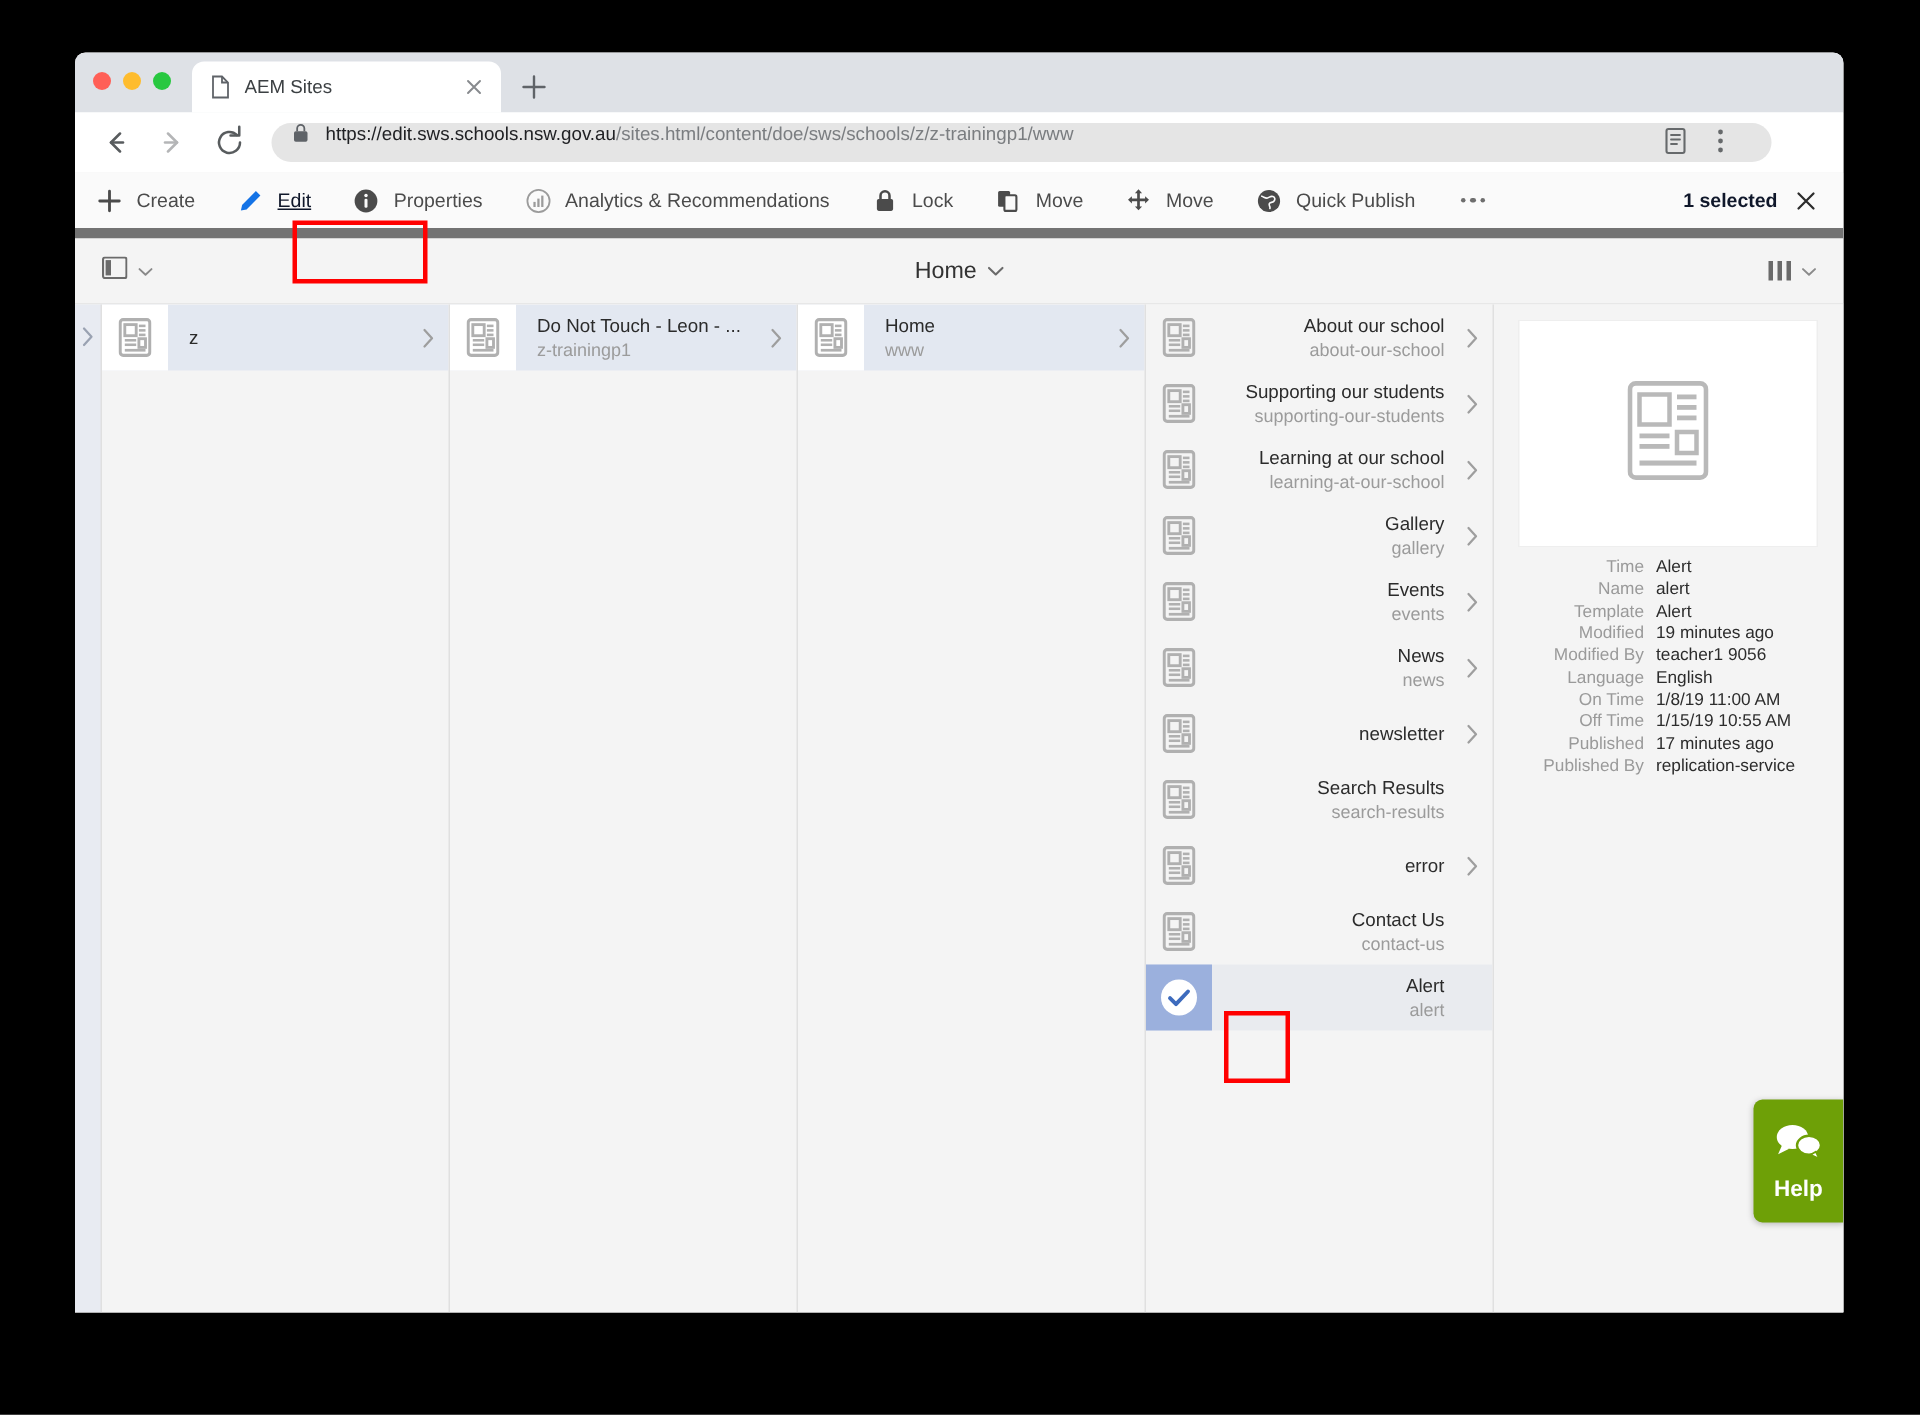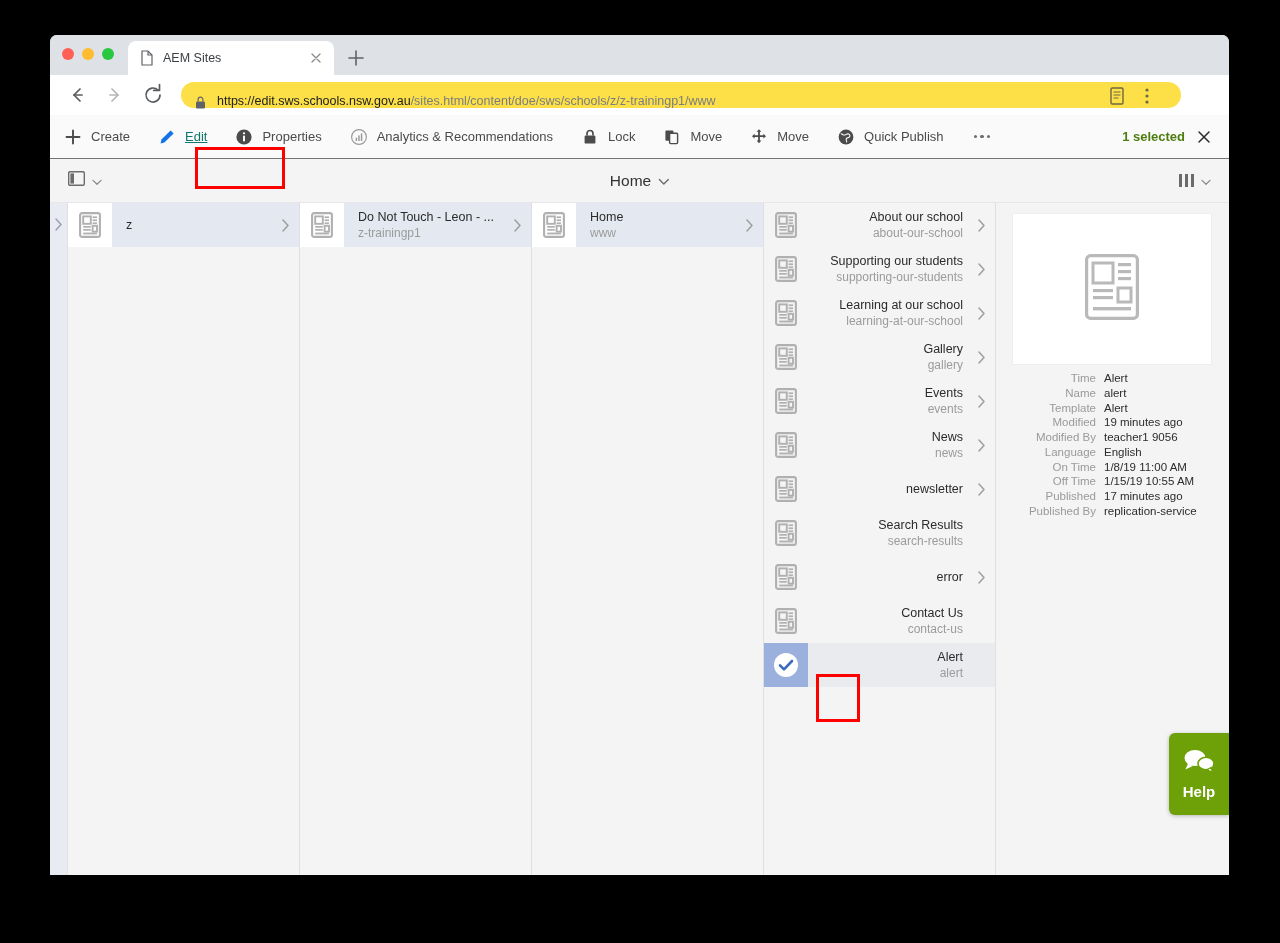--- a/index.html
+++ b/index.html
@@ -70,23 +70,23 @@
     display: flex; align-items: center;
   }
   .nav-btn { width: 30px; height: 30px; margin-left: 8px; opacity: .85; }
   .nav-btn:first-child { margin-left: 12px; }
   .nav-btn.disabled { opacity: .38; }
   #omnibox {
     margin-left: 13px;
     height: 26px;
     flex: 1 1 auto;
     max-width: 1000px;
-    background: #fde047;
+    background: #e5e5e5;
     border-radius: 13px;
-    display: flex; align-items: flex-end;
+    display: flex; align-items: flex-start;
     padding: 0 14px;
   }
   .lock-icon { width: 11px; height: 13px; flex: 0 0 auto; }
   #omnibox-url {
     margin-left: 11px;
     font-size: 12.5px;
     color: #202124;
     white-space: nowrap;
   }
   #omnibox-url .dim { color: #7a7d80; }
@@ -99,54 +99,54 @@
     height: 760px;
     background: #f4f4f4;
     overflow: hidden;
   }
 
   
   #action-bar {
     position: relative;
     height: 44px;
     background: #fafafa;
-    border-bottom: 1px solid #737373;
+    border-bottom: 7px solid #737373;
     display: flex; align-items: center;
   }
   .action-item {
     display: flex; align-items: center;
     height: 44px;
     padding: 0 14px;
     white-space: nowrap;
   }
   .action-item .ai-icon {
     width: 18px; height: 18px;
     display: inline-flex; align-items: center; justify-content: center;
     flex: 0 0 auto;
   }
   .action-item .ai-label {
     margin-left: 9px;
     font-size: 13px;
     color: #4b4b4b;
   }
   #action-item-edit .ai-label {
-    color: #0f766e;
+    color: #0f172a;
     text-decoration: underline;
   }
   #action-item-more { padding: 0 16px; }
   .dots { display: flex; gap: 3px; }
   .dots i { width: 3.5px; height: 3.5px; border-radius: 50%; background: #6e6e6e; display: block; }
 
   #selection-status {
     margin-left: auto;
     display: flex; align-items: center;
     padding-right: 18px;
   }
   #selection-count {
-    font-size: 13px; color: #4d7c0f; font-weight: 600;
+    font-size: 13px; color: #0f172a; font-weight: 600;
   }
   #clear-selection { margin-left: 12px; width: 14px; height: 14px; }
 
   
   #rail-bar {
     position: relative;
     height: 44px;
     background: #f4f4f4;
     border-bottom: 1px solid #e7e7e7;
     display: flex; align-items: center;

